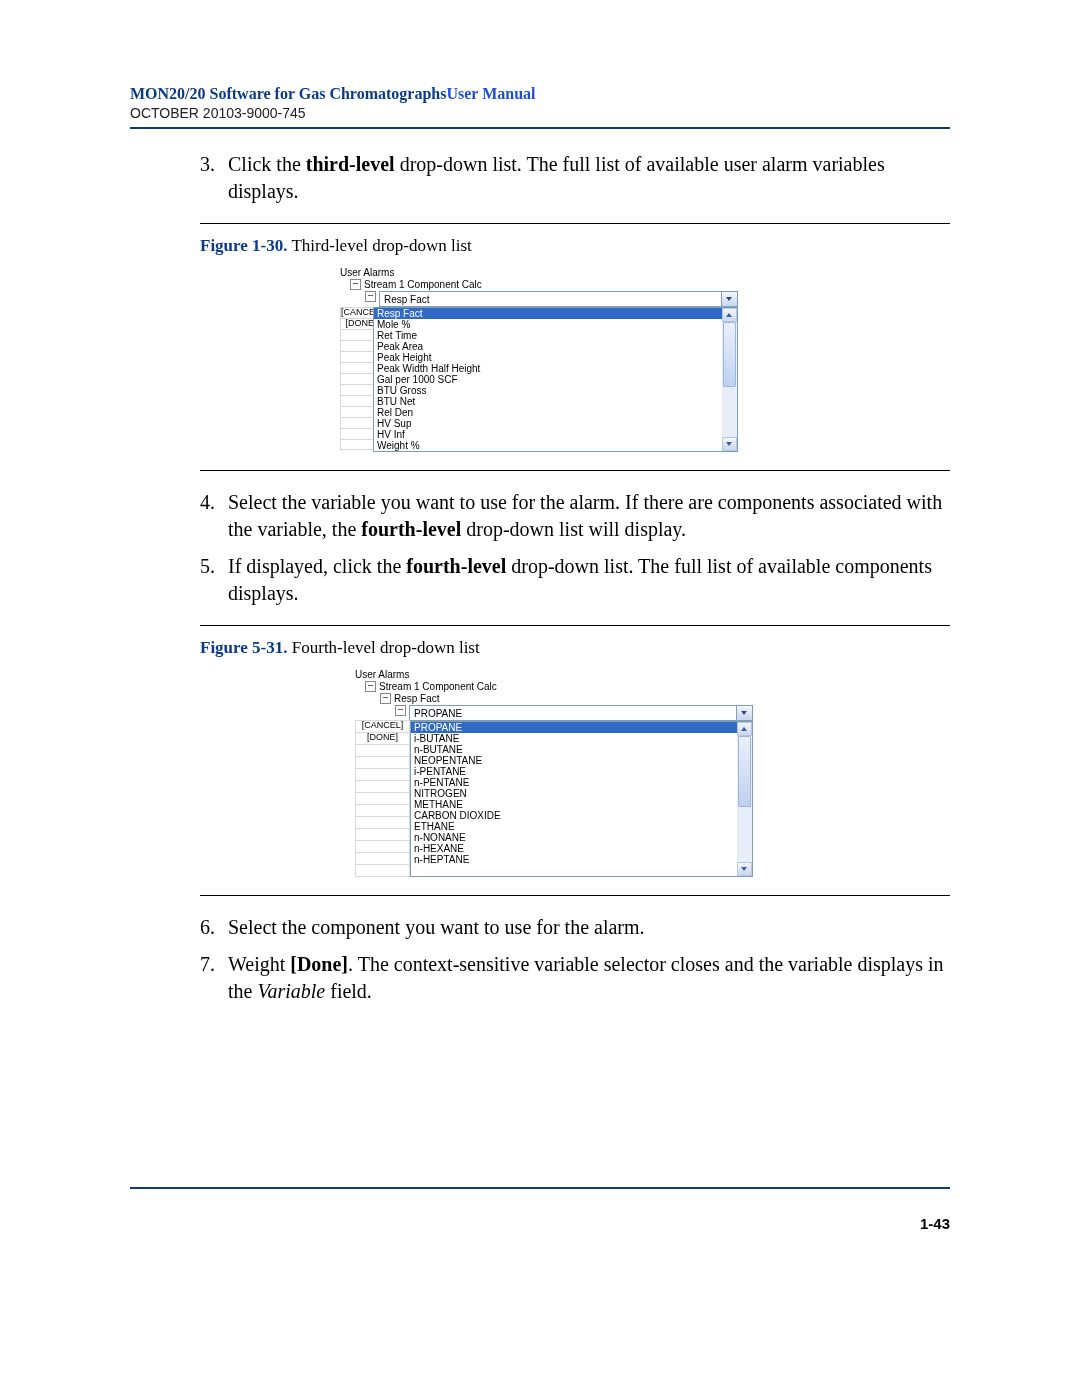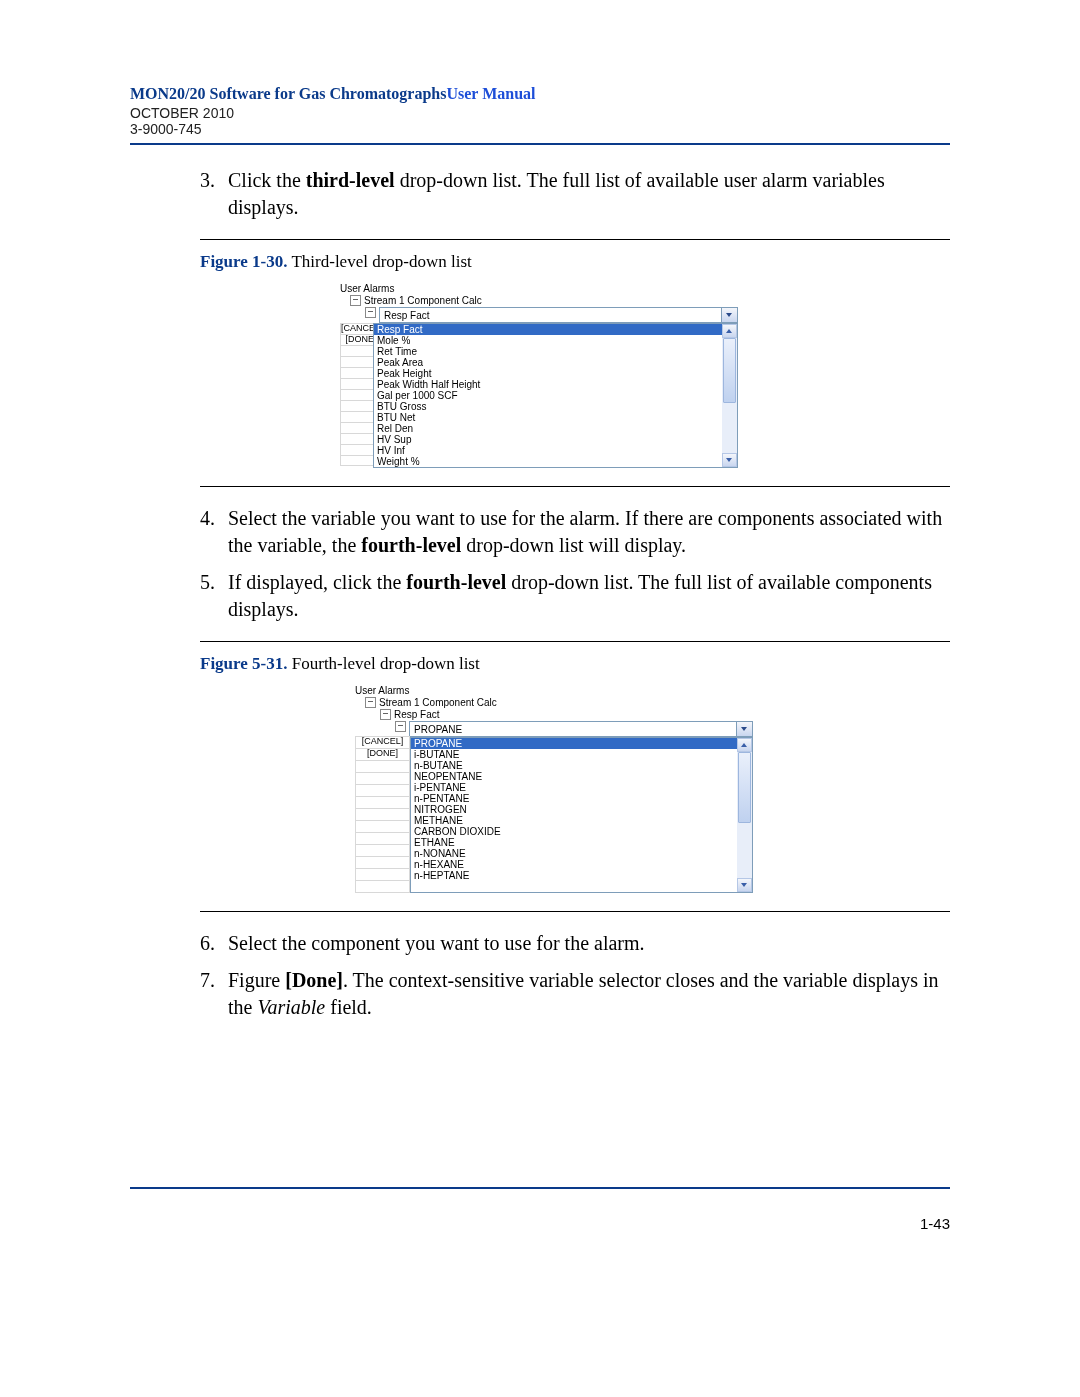--- a/index.html
+++ b/index.html
@@ -27,21 +27,20 @@
   }
   .header-right-title {
     color: #1d4ed8;
     font-weight: bold;
   }
   .header-row.sub {
     margin-top: 2px;
     font-family: Verdana, Arial, sans-serif;
     font-size: 14px;
     color: #222;
-    flex-direction: column;
   }
   .header-rule {
     border: 0;
     border-top: 2px solid #0a3a8a;
     margin: 6px 0 22px 0;
   }
   .body-text {
     font-size: 20px;
     line-height: 1.35;
     font-family: 'Century Schoolbook', Georgia, serif;
@@ -208,21 +207,21 @@
     left: 130px; right: 130px;
     bottom: 200px;
     border: 0;
     border-top: 2px solid #0a3a8a;
   }
   .page-num {
     position: absolute;
     right: 130px;
     bottom: 165px;
     font-family: Verdana, Arial, sans-serif;
-    font-weight: normal;
+    font-weight: bold;
     font-size: 15px;
   }
 </style>
 </head>
 <body>
 
 <div class="page">
 
   <div class="header-row">
     <span class="header-left-title">MON20/20 Software for Gas Chromatographs</span>
@@ -390,19 +389,19 @@
   <hr class="fig-rule">
 
   <div class="body-text step" style="margin-top:18px;">
     <div class="step-num">6.</div>
     <div class="step-body"><span>Select the component you want to use for the alarm.</span></div>
   </div>
 
   <div class="body-text step" style="margin-top:10px;">
     <div class="step-num">7.</div>
     <div class="step-body">
-      <span>Figure </span><span class="bold">[Done]</span><span>.  The context-sensitive variable selector closes and the variable displays in the </span><span class="italic">Variable</span><span> field.</span>
+      <span>Weight </span><span class="bold">[Done]</span><span>.  The context-sensitive variable selector closes and the variable displays in the </span><span class="italic">Variable</span><span> field.</span>
     </div>
   </div>
 
   <hr class="footer-rule">
   <div class="page-num">1-43</div>
 </div>
 
 </body></html>

